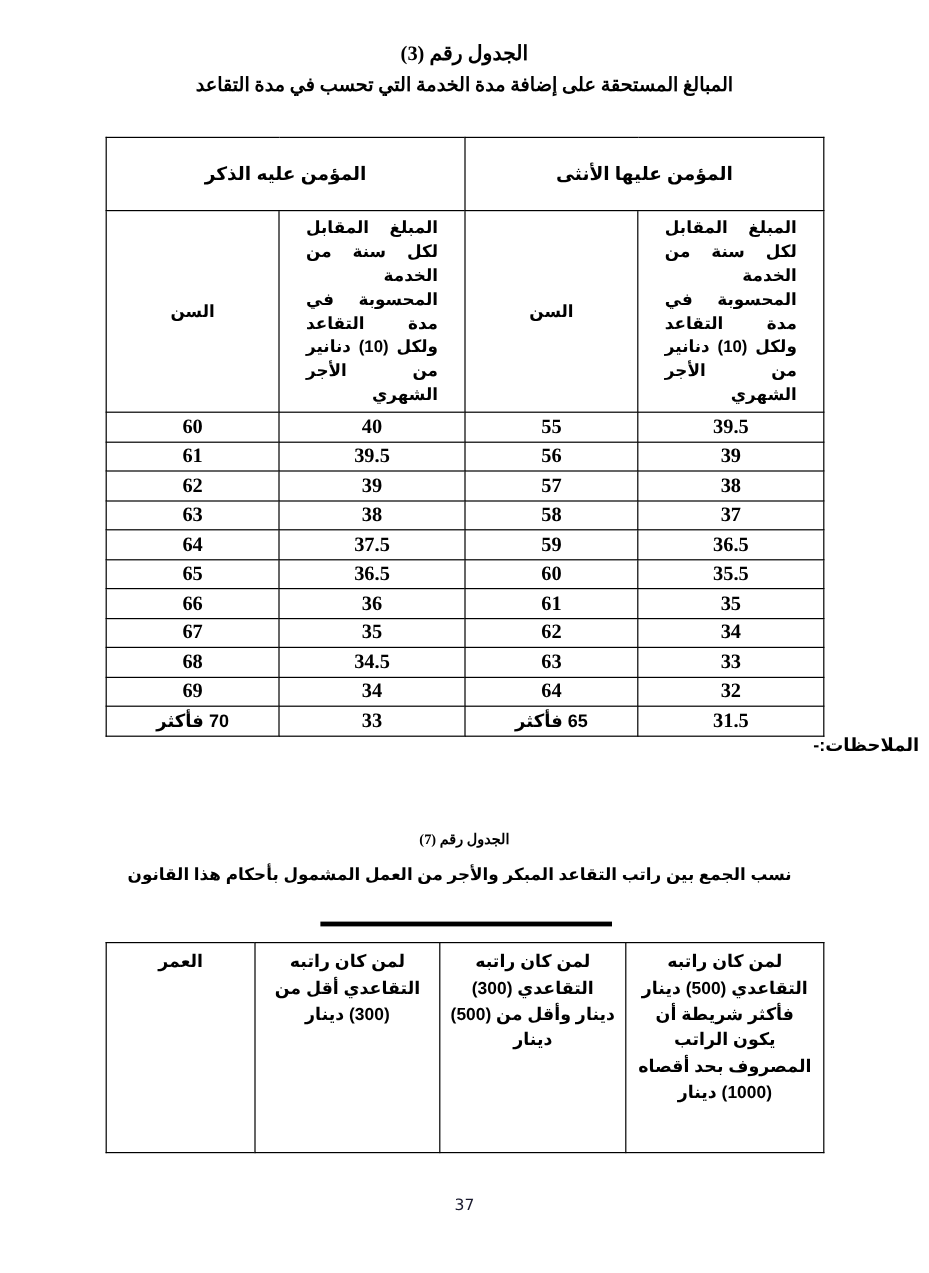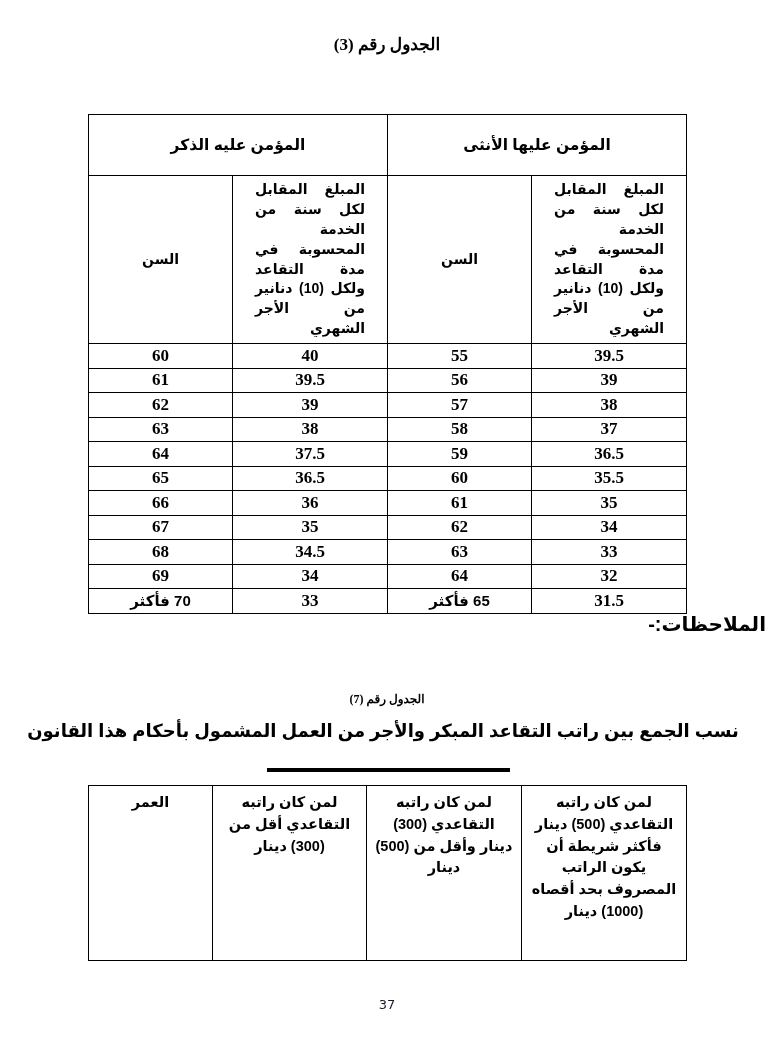--- a/index.html
+++ b/index.html
@@ -98,21 +98,21 @@
     direction: rtl;
     font-family: "Liberation Sans", "DejaVu Sans", sans-serif;
     font-weight: bold;
     color: #000;
   }
   #notes-heading {
     top: 612px;
     right: 8px;
     width: 760px;
     text-align: right;
-    font-size: 20px;
+    font-size: 15px;
   }
   #note-a {
     top: 637px;
     right: 8px;
     width: 760px;
     text-align: center;
     font-size: 15.5px;
   }
   #note-b {
     top: 664px;
@@ -132,21 +132,21 @@
     font-weight: bold;
     direction: rtl;
     font-family: "Liberation Serif", "DejaVu Serif", serif;
   }
   #table7-subtitle {
     position: absolute;
     top: 720px;
     left: 0;
     width: 766px;
     text-align: center;
-    font-size: 18px;
+    font-size: 14px;
     font-weight: bold;
     direction: rtl;
     font-family: "Liberation Sans", "DejaVu Sans", sans-serif;
   }
 
   #rule {
     position: absolute;
     top: 768px;
     left: 267px;
     width: 243px;
@@ -183,20 +183,21 @@
     color: #1a1a2e;
     font-family: "DejaVu Sans", sans-serif;
   }
 </style>
 </head>
 <body>
 
 <div class="page">
 
   <div class="doc-title" id="table3-title">الجدول رقم (3)</div>
+  <div class="doc-title" id="table3-subtitle">المبالغ المستحقة على إضافة مدة الخدمة التي تحسب في مدة التقاعد</div>
 
   <table class="tbl" id="table3">
     <colgroup>
       <col style="width:155px">
       <col style="width:144px">
       <col style="width:155px">
       <col style="width:144px">
     </colgroup>
     <thead>
       <tr>

